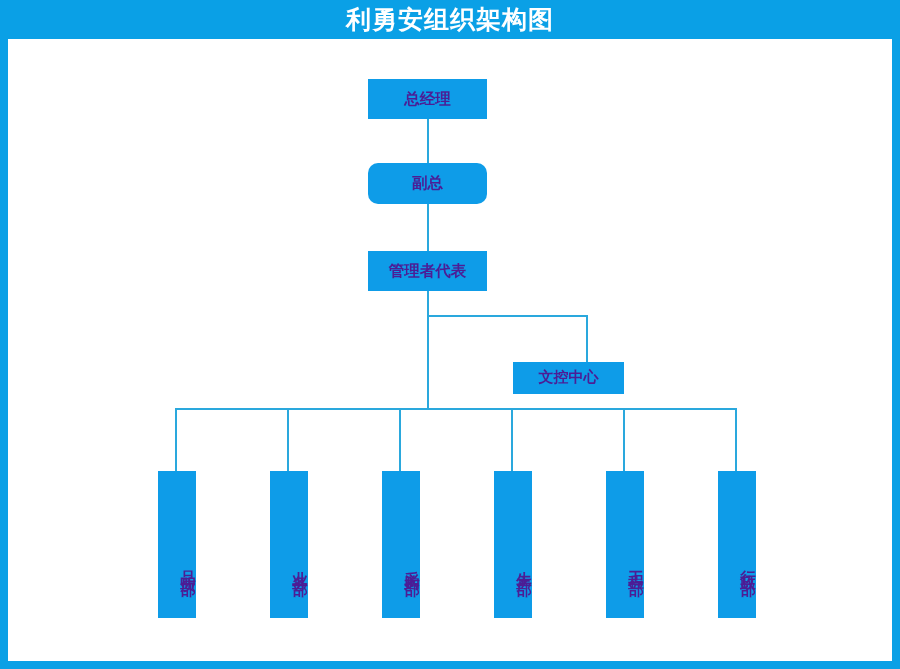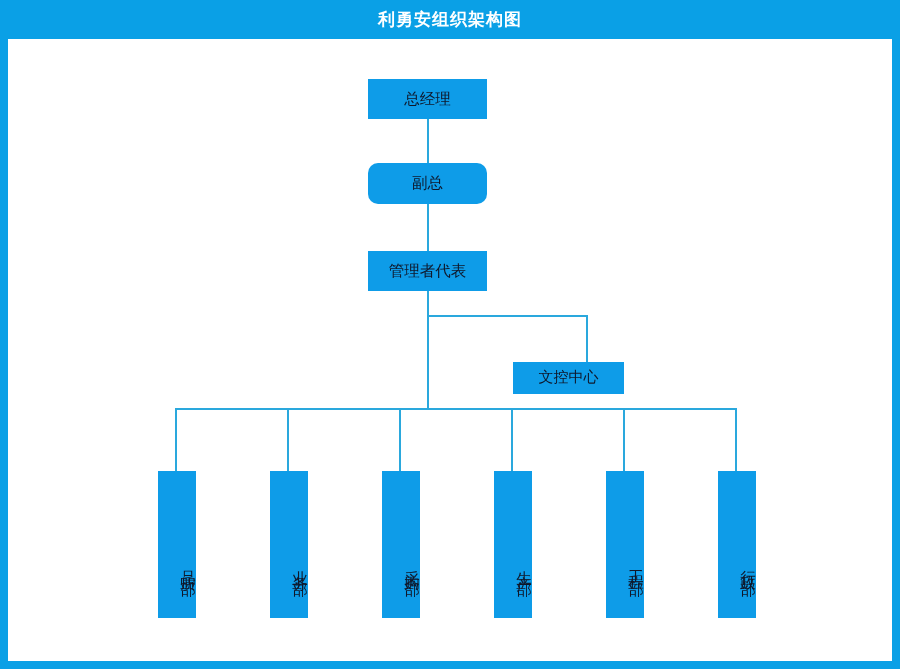--- a/index.html
+++ b/index.html
@@ -27,21 +27,21 @@
     top: 0;
     width: 900px;
     height: 39px;
     background: #0aa0e6;
     display: flex;
     align-items: center;
     justify-content: center;
   }
   #title-text {
     color: #ffffff;
-    font-size: 17px;
+    font-size: 25px;
     font-weight: bold;
     letter-spacing: 1px;
     line-height: 1;
     white-space: nowrap;
   }
 
   
   #chart-area {
     position: absolute;
     left: 8px;
@@ -49,29 +49,30 @@
     width: 884px;
     height: 622px;
     background: #ffffff;
     overflow: hidden;
   }
 
   
   .node {
     position: absolute;
     background: #0e9ce8;
-    color: #0f172a;
+    color: #4c1d95;
     display: flex;
     align-items: center;
     justify-content: center;
     box-sizing: border-box;
     font-size: 15px;
     line-height: 1.05;
     text-align: center;
     white-space: nowrap;
+    font-weight: bold;
   }
   .node.top {
     font-size: 15.5px;
   }
 
   
   .node.vertical {
     writing-mode: vertical-rl;
     text-orientation: upright;
     letter-spacing: 5px;

